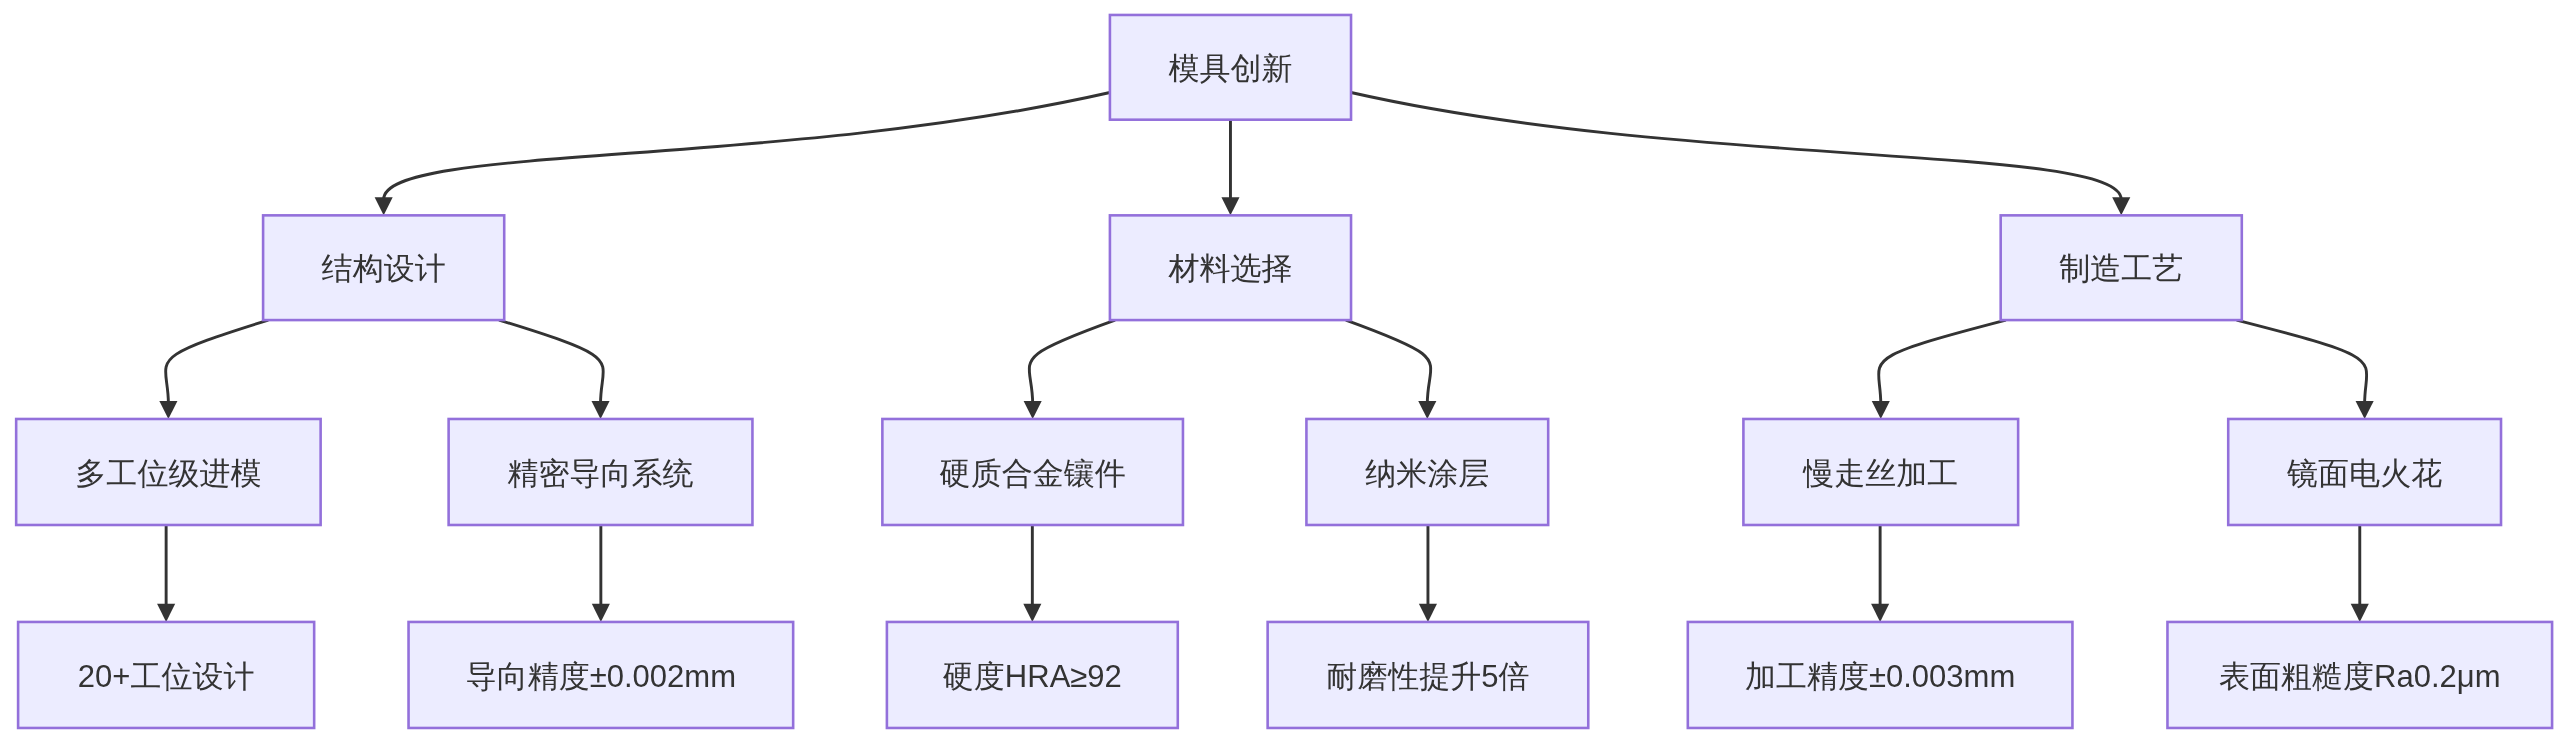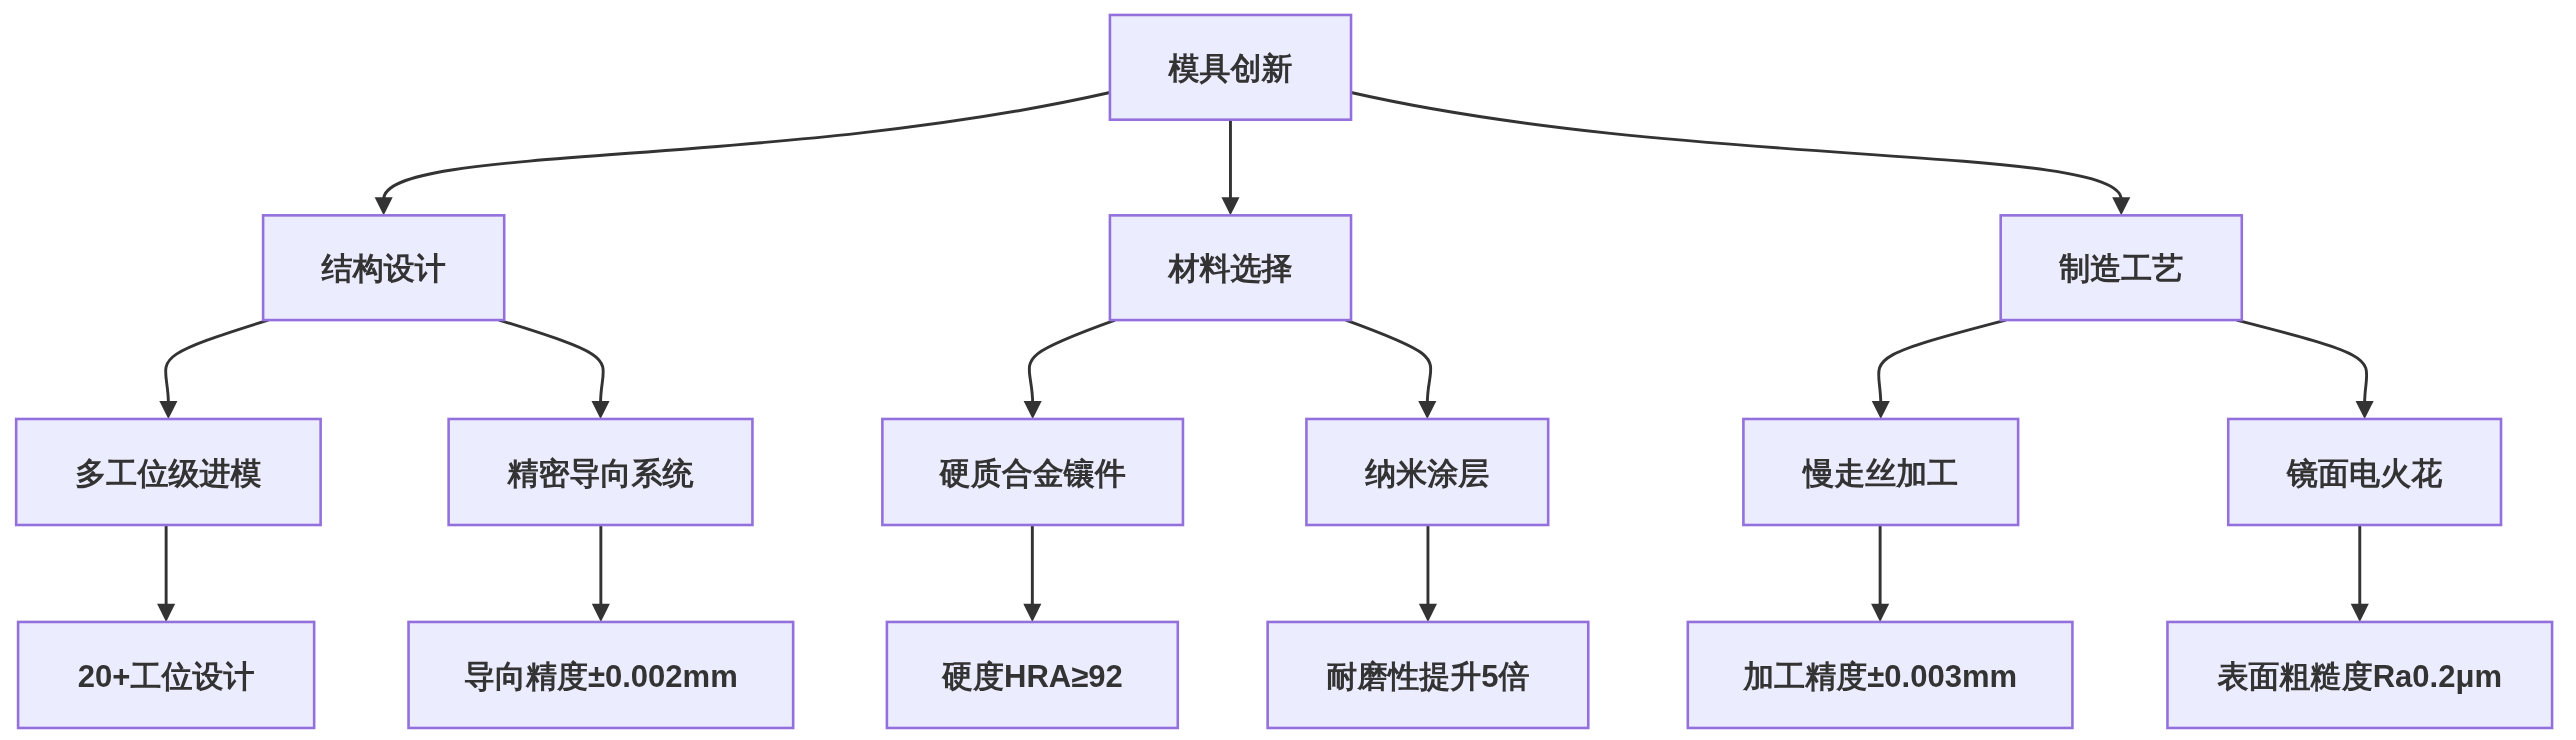--- a/index.html
+++ b/index.html
@@ -1,17 +1,17 @@
 <!DOCTYPE html>
 <html style="font-size:10.3px"><head>
 <meta charset="utf-8">
 <style>
   html, body { margin: 0; padding: 0; background: #ffffff; }
   body { font-family: "Liberation Sans", sans-serif; }
-  .canvas-wrap { width: 2576px; height: 741px; background: #ffffff; position: relative; font-weight: bold; }
+  .canvas-wrap { width: 2576px; height: 741px; background: #ffffff; position: relative; }
   svg { display: block; }
   .node-box { fill: var(--node-fill, #ECECFF); stroke: var(--node-border, #9370DB); stroke-width: 4px; }
   .node-label { fill: #333333; font-size: 48px; font-family: "Liberation Sans", sans-serif; }
   .edge-path { fill: none; stroke: #333333; stroke-width: 4.5px; }
   .arrow-head { fill: #333333; stroke: none; }
 </style>
 </head>
 <body>
 
 <div class="canvas-wrap">

